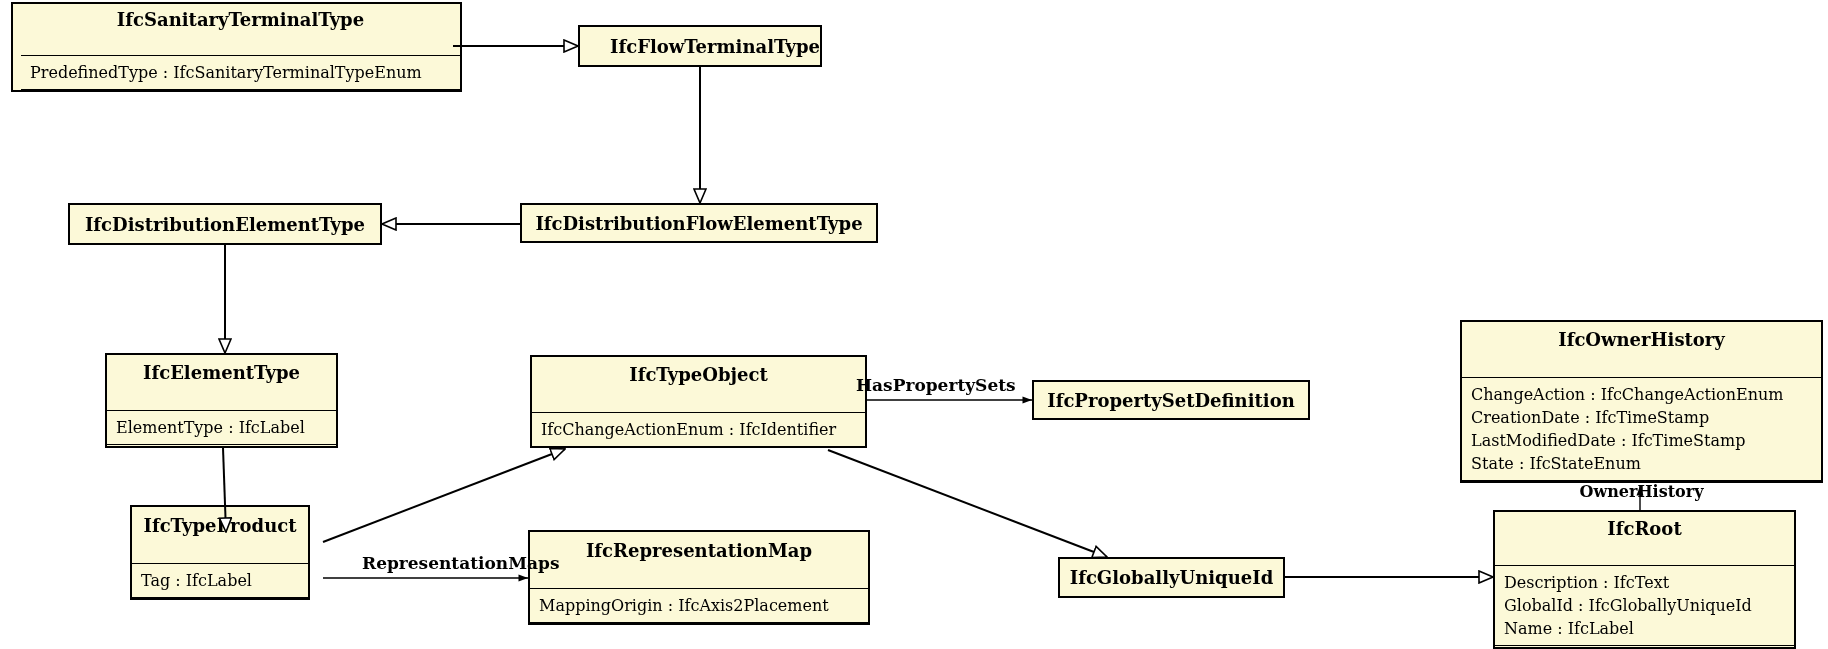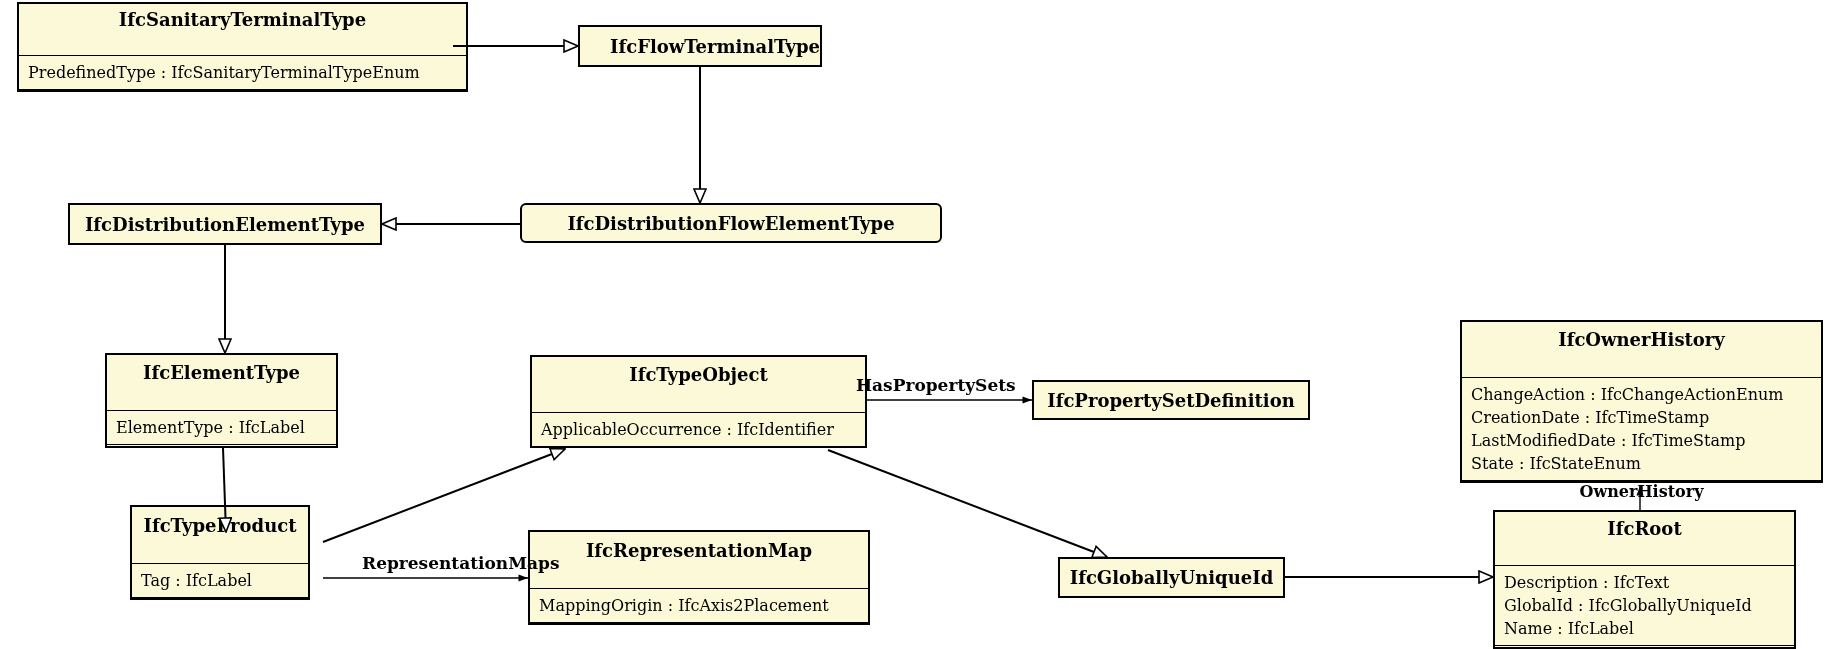--- a/index.html
+++ b/index.html
@@ -11,25 +11,25 @@
            display:flex;flex-direction:column;z-index:2;}
   .uml-title{flex:0 0 auto;display:flex;align-items:center;justify-content:center;
              font-weight:bold;font-size:18px;white-space:nowrap;}
   .uml-attrs{flex:0 0 auto;border-top:1.5px solid #000;padding:5px 9px;margin-top:20px;}
   .attr-line{font-size:16px;line-height:23px;white-space:nowrap;}
   .uml-empty{flex:1 1 auto;border-top:1.5px solid #000;}
   .uml-footer{flex:0 0 auto;border-top:1.5px solid #000;display:flex;align-items:center;
               justify-content:center;font-size:16px;white-space:nowrap;font-weight:bold;}
   .single .uml-title{flex:1 1 auto;}
 
-  #box-sanitary      {left:17px;   top:2px;   width:451px; height:90px;}
+  #box-sanitary      {left:11px;   top:2px;   width:451px; height:90px;padding-left:8px;}
   #box-sanitary .uml-title{height:31px;}
   #box-flowterminal  {left:578px; top:25px;  width:244px; height:42px;padding-left:30px;}
   #box-distelem      {left:68px;  top:203px; width:314px; height:42px;}
-  #box-distflowelem  {left:520px; top:203px; width:422px; height:40px;border-radius:6px;}
+  #box-distflowelem  {left:520px; top:203px; width:358px; height:40px;}
   #box-elementtype   {left:105px; top:353px; width:233px; height:95px;}
   #box-elementtype .uml-title{height:35px;}
   #box-typeobject    {left:530px; top:355px; width:337px; height:93px;}
   #box-typeobject .uml-title{height:35px;}
   #box-propsetdef    {left:1032px;top:380px; width:278px; height:40px;}
   #box-ownerhistory  {left:1460px;top:320px; width:363px; height:163px;}
   #box-ownerhistory .uml-title{height:35px;}
   #box-ownerhistory .uml-footer{height:21px;}
   #box-typeproduct   {left:130px; top:505px; width:180px; height:95px;}
   #box-typeproduct .uml-title{height:36px;}
@@ -71,21 +71,21 @@
     <div class="uml-title">IfcElementType</div>
     <div class="uml-attrs">
       <div class="attr-line">ElementType : IfcLabel</div>
     </div>
     <div class="uml-empty"></div>
   </div>
 
   <div class="uml-box" id="box-typeobject">
     <div class="uml-title">IfcTypeObject</div>
     <div class="uml-attrs">
-      <div class="attr-line">ApplicableOccurrence : IfcIdentifier</div>
+      <div class="attr-line">IfcChangeActionEnum : IfcIdentifier</div>
     </div>
     <div class="uml-empty"></div>
   </div>
 
   <div class="uml-box single" id="box-propsetdef">
     <div class="uml-title">IfcPropertySetDefinition</div>
   </div>
 
   <div class="uml-box" id="box-ownerhistory">
     <div class="uml-title">IfcOwnerHistory</div>

